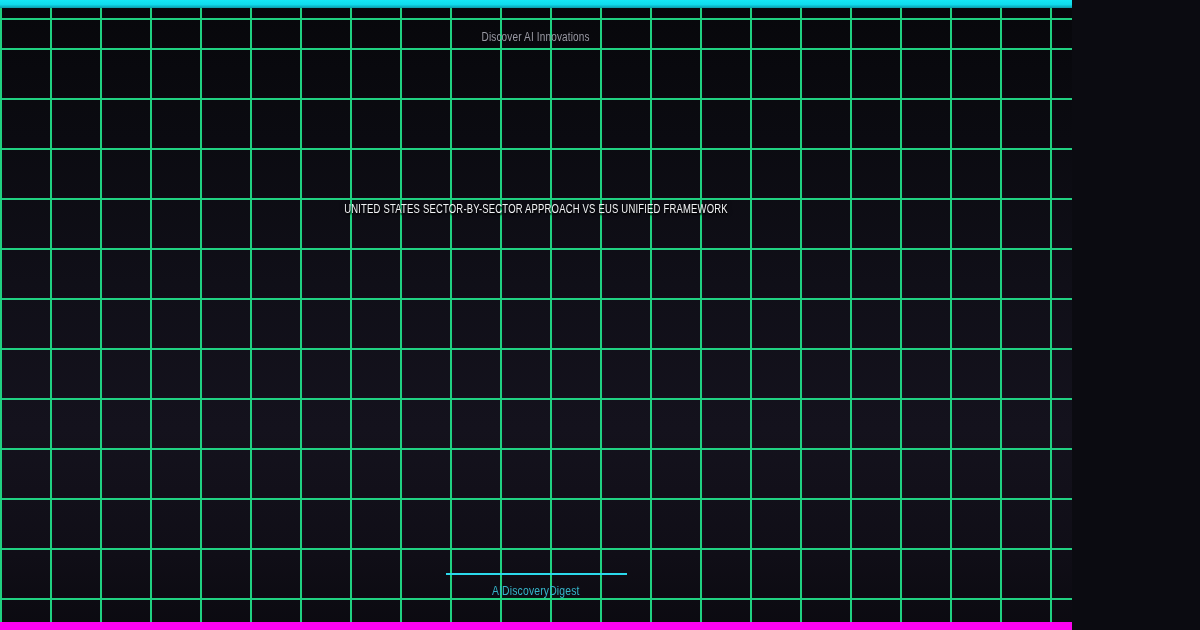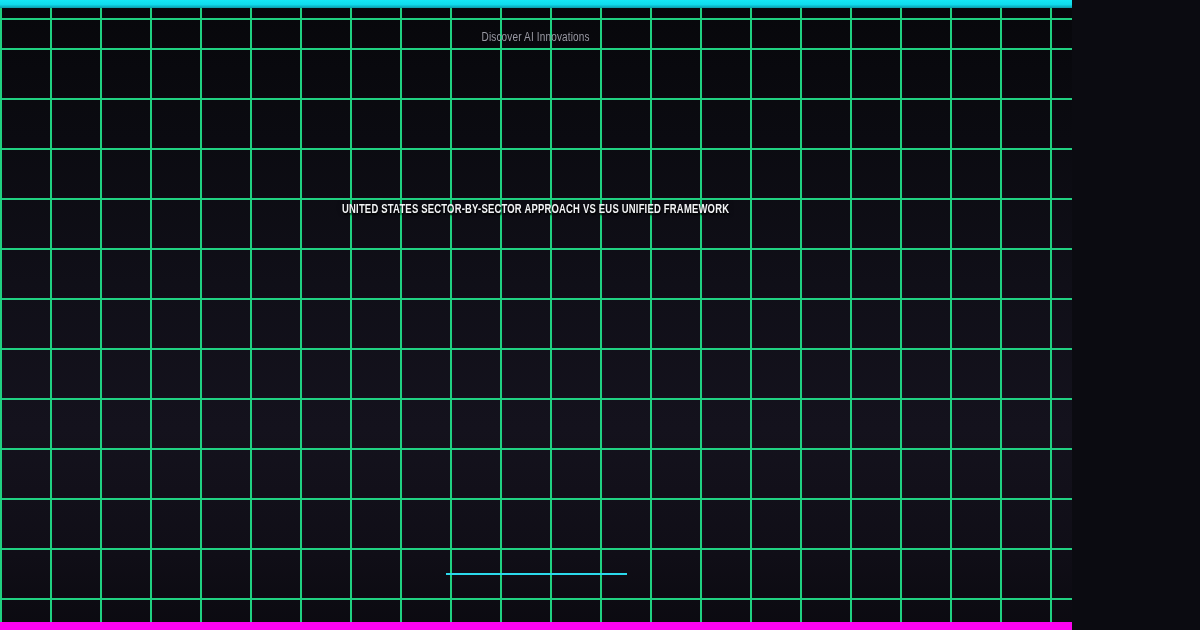--- a/index.html
+++ b/index.html
@@ -43,21 +43,21 @@
   .bar.top{top:0;background:linear-gradient(180deg, var(--top-bar-start) 0%, #10dcec 55%, var(--top-bar-end) 100%);}
   .bar.bottom{bottom:0;background:var(--bottom-bar);}
   .textline{
     position:absolute;left:0;width:100%;
     text-align:center;white-space:nowrap;z-index:3;margin:0;
   }
   .squeeze{display:inline-block;transform-origin:50% 50%;}
   .tagline{top:30px;line-height:15px;font-size:12.5px;color:var(--tagline-text);}
   .tagline .squeeze{transform:scaleX(0.80);letter-spacing:0.2px;}
   .title{
-    top:200px;line-height:17px;font-size:13.5px;font-weight:bold;
+    top:200px;line-height:17px;font-size:13.5px;font-weight:normal;
     color:var(--title-text);
     text-shadow:1px 2px 2px rgba(0,0,0,0.95), 0 0 6px rgba(0,0,0,0.55);
   }
   .title .squeeze{transform:scaleX(0.70);letter-spacing:0.3px;}
   .divider{
     position:absolute;top:573px;left:50%;width:181px;height:2px;
     margin-left:-90px;background:var(--divider);z-index:3;
   }
   .brand{top:584px;line-height:15px;font-size:12.5px;color:var(--brand-text);}
   .brand .squeeze{transform:scaleX(0.83);letter-spacing:0.2px;}
@@ -73,15 +73,18 @@
   <div class="textline tagline">
     <span class="squeeze">Discover AI Innovations</span>
   </div>
 
   <h1 class="textline title">
     <span class="squeeze">UNITED STATES SECTOR-BY-SECTOR APPROACH VS EUS UNIFIED FRAMEWORK</span>
   </h1>
 
   <div class="divider"></div>
 
+  <div class="textline brand">
+    <span class="squeeze">AIDiscoveryDigest</span>
+  </div>
 
   <div class="bar bottom"></div>
 </div>
 
 </body></html>

